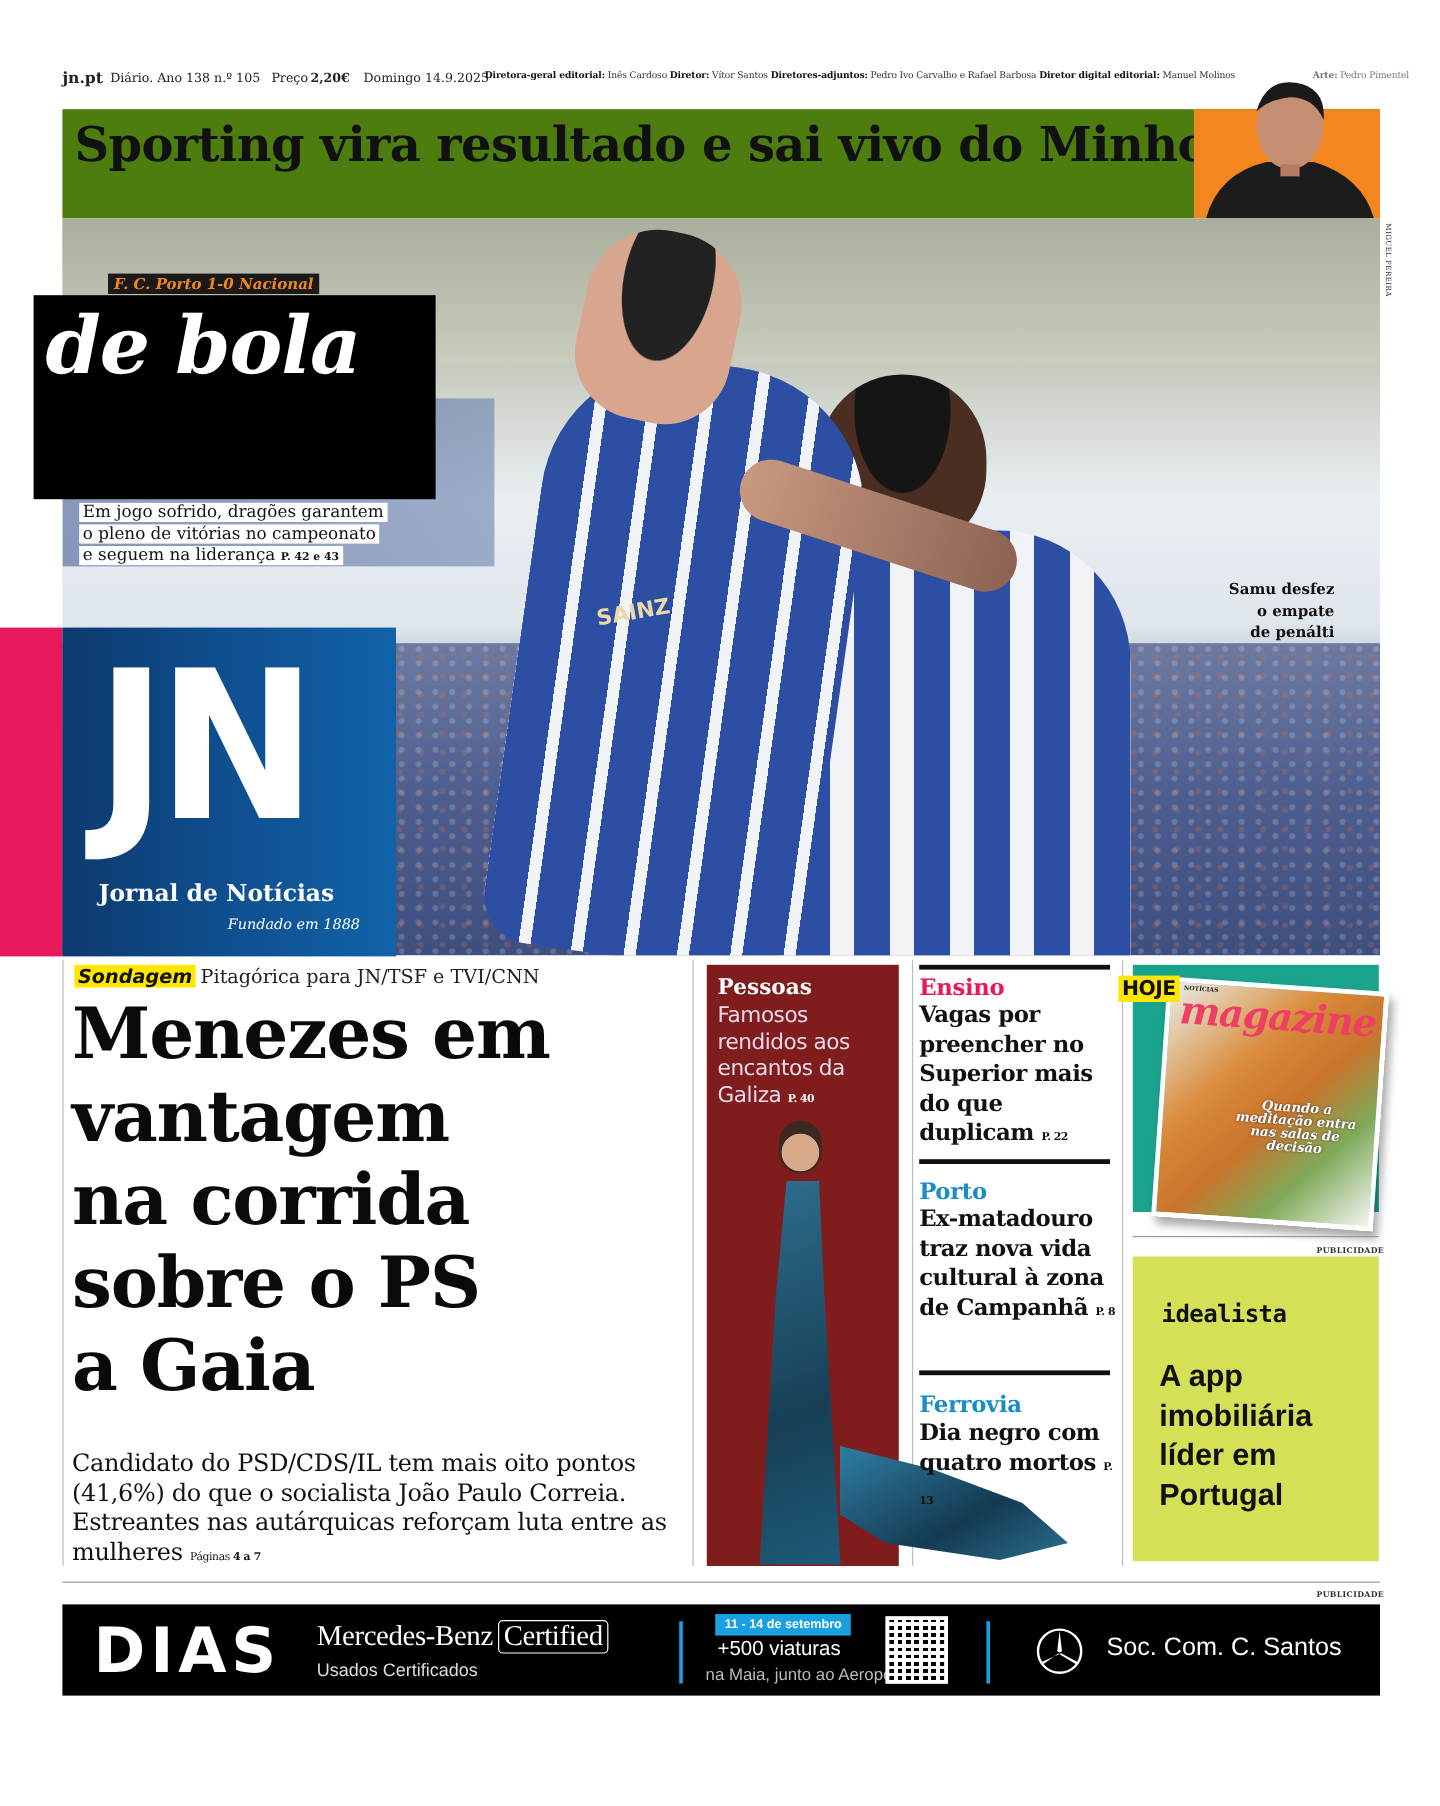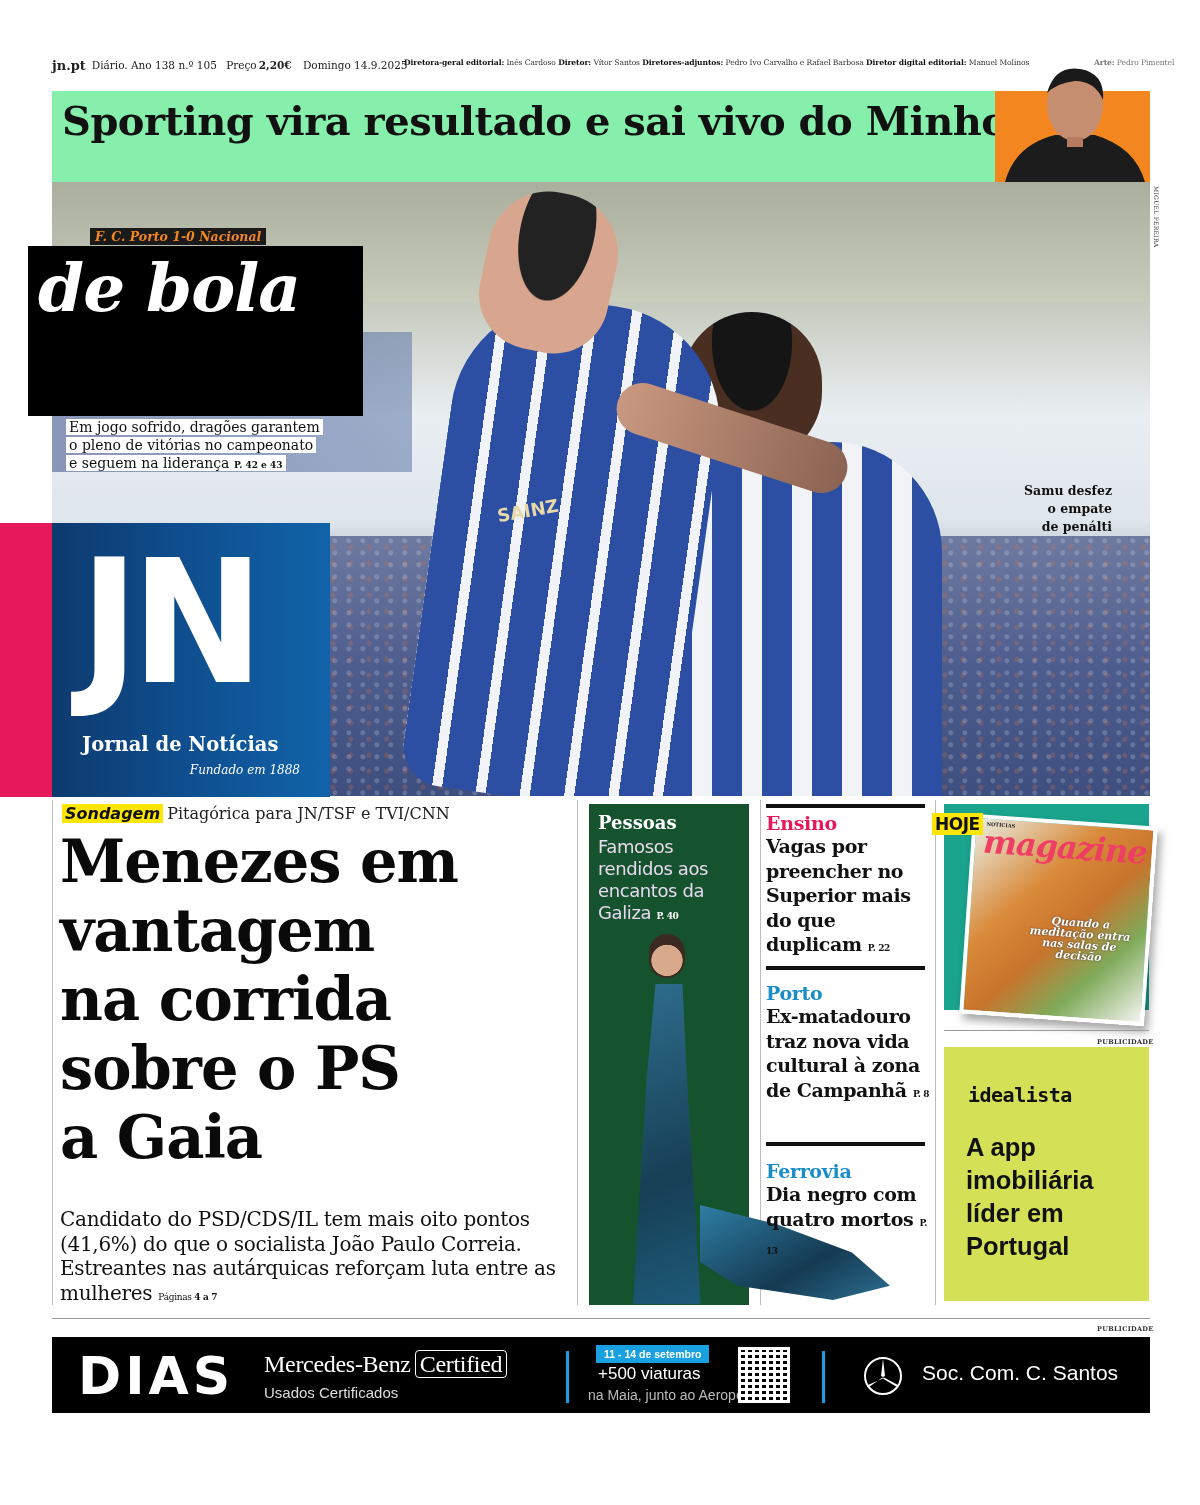--- a/index.html
+++ b/index.html
@@ -9,21 +9,21 @@
   
   .masthead { position: absolute; left: 52px; top: 56px; width: 1098px; height: 18px; display: flex; align-items: center; font-size: 10.5px; color: #222; white-space: nowrap; }
   .masthead .site { font-weight: bold; font-size: 13px; margin-right: 6px; }
   .masthead .meta span { margin-right: 6px; }
   .masthead .meta b { font-weight: bold; }
   .masthead .staff { position: absolute; left: 352px; top: 2px; font-size: 7.6px; letter-spacing: -0.1px; color: #333; }
   .masthead .staff b { font-weight: bold; color: #111; }
   .masthead .staff .muted { color: #777; margin-top: 40px; }
 
   
-  .top-banner { position: absolute; left: 52px; top: 91px; width: 1098px; height: 91px; background: #86efac; padding-left: 32px; }
+  .top-banner { position: absolute; left: 52px; top: 91px; width: 1098px; height: 91px; background: #4d7c0f; padding-left: 32px; }
   .top-banner .headline { position: absolute; left: 10px; top: 6px; font-size: 40px; font-weight: bold; letter-spacing: -0.5px; color: #111; font-family: "DejaVu Serif", serif; }
   .top-banner .sub { position: absolute; left: 10px; top: 62px; font-size: 14.5px; color: #1a1a1a; letter-spacing: -0.3px; }
   .top-banner .sub .pg { font-size: 9px; font-weight: bold; margin-left: 4px; }
   .top-banner .portrait { position: absolute; right: 0; top: -36px; width: 155px; height: 127px; overflow: hidden; }
 
   
   .hero { position: absolute; left: 52px; top: 182px; width: 1098px; height: 614px; overflow: hidden; background: linear-gradient(180deg, #b7b9a8 0%, #c6cbbf 20%, #e9eef2 38%, #dfe6ec 55%, #8b93a8 72%, #50608c 100%); }
   .hero .crowd { position: absolute; left: 0; right: 0; bottom: 0; height: 260px; background:
       radial-gradient(circle at 20% 40%, rgba(255,255,255,0.18) 0 2px, transparent 3px) 0 0/14px 12px,
       radial-gradient(circle at 60% 70%, rgba(230,110,60,0.25) 0 2px, transparent 3px) 0 0/18px 16px,
@@ -59,21 +59,21 @@
   
   .vrule { position: absolute; width: 1px; background: #bdbdbd; }
   .sondagem { position: absolute; left: 62px; top: 804px; font-size: 16px; color: #222; }
   .sondagem .tag { background: #ffe600; font-family: "DejaVu Sans", sans-serif; font-weight: bold; font-style: italic; padding: 0 3px; margin-right: 4px; color: #111; }
   .main-head { position: absolute; left: 60px; top: 827px; width: 520px; font-size: 59px; font-weight: bold; line-height: 69px; letter-spacing: -1px; color: #0a0a0a; }
   .main-dek { position: absolute; left: 60px; top: 1207px; width: 505px; font-size: 20px; line-height: 24.5px; color: #111; letter-spacing: -0.3px; }
   .main-dek .pg { font-size: 9px; text-align: right; }
   .main-dek .pg b { font-weight: bold; }
 
   
-  .pessoas { position: absolute; left: 589px; top: 804px; width: 160px; height: 501px; background: #14532d; overflow: hidden; }
+  .pessoas { position: absolute; left: 589px; top: 804px; width: 160px; height: 501px; background: #7f1d1d; overflow: hidden; }
   .pessoas .label { position: absolute; left: 9px; top: 8px; color: #fff; font-weight: bold; font-size: 18px; }
   .pessoas .dek { position: absolute; left: 9px; top: 32px; width: 150px; color: #e8d9ee; font-size: 18px; line-height: 22px; font-family: "DejaVu Sans", sans-serif; font-weight: normal; letter-spacing: -0.4px; }
   .pessoas .dek .pg { color: #fff; font-weight: bold; font-size: 9px; font-family: "DejaVu Serif", serif; }
   .dress { position: absolute; left: 30px; top: 130px; width: 100px; height: 380px; }
   .dress .head { position: absolute; left: 30px; top: 0; width: 36px; height: 44px; border-radius: 18px; background: radial-gradient(circle at 50% 60%, #d9a98c 0 48%, #3c2a22 50%); }
   .dress .gown { position: absolute; left: 5px; top: 50px; width: 90px; height: 320px; background: linear-gradient(160deg,#2e6e8e,#173f55 60%,#1d5b7a); clip-path: polygon(35% 0,65% 0,70% 30%,85% 100%,10% 100%,25% 30%); }
   .train { position: absolute; left: 700px; top: 1205px; width: 190px; height: 95px; background: linear-gradient(150deg,#2e7ea4,#153a52 60%,#2b6f90); clip-path: polygon(0 0,40% 20%,80% 50%,100% 85%,70% 100%,20% 85%,0 60%); }
   .brief-rule { position: absolute; left: 766px; width: 159px; height: 4px; background: #111; }
   .brief { position: absolute; left: 766px; width: 165px; }
   .brief .kicker { font-weight: bold; font-size: 19px; line-height: 22px; letter-spacing: -0.3px; }

